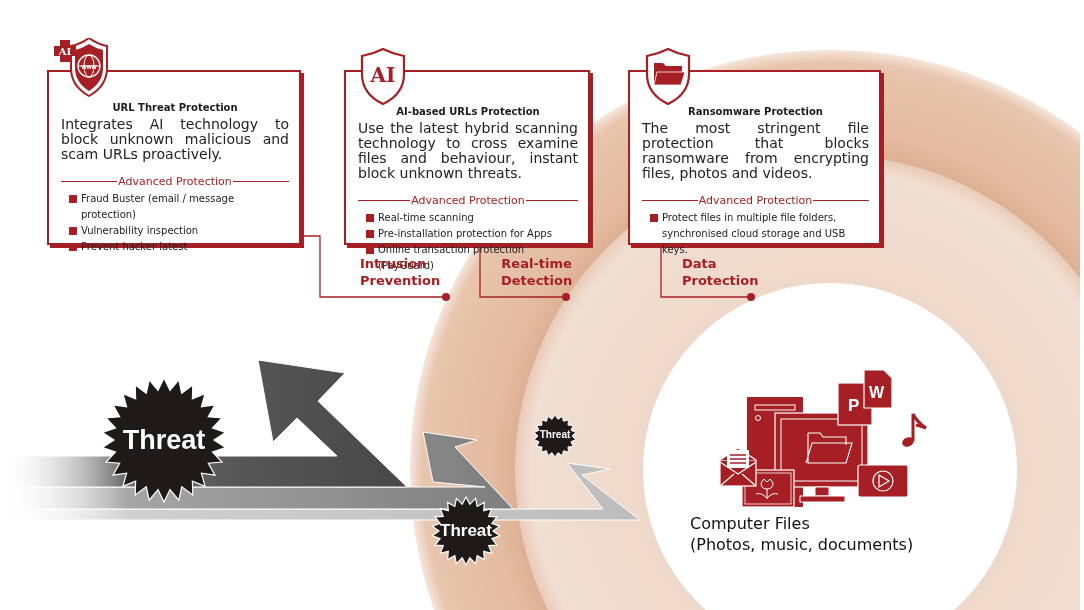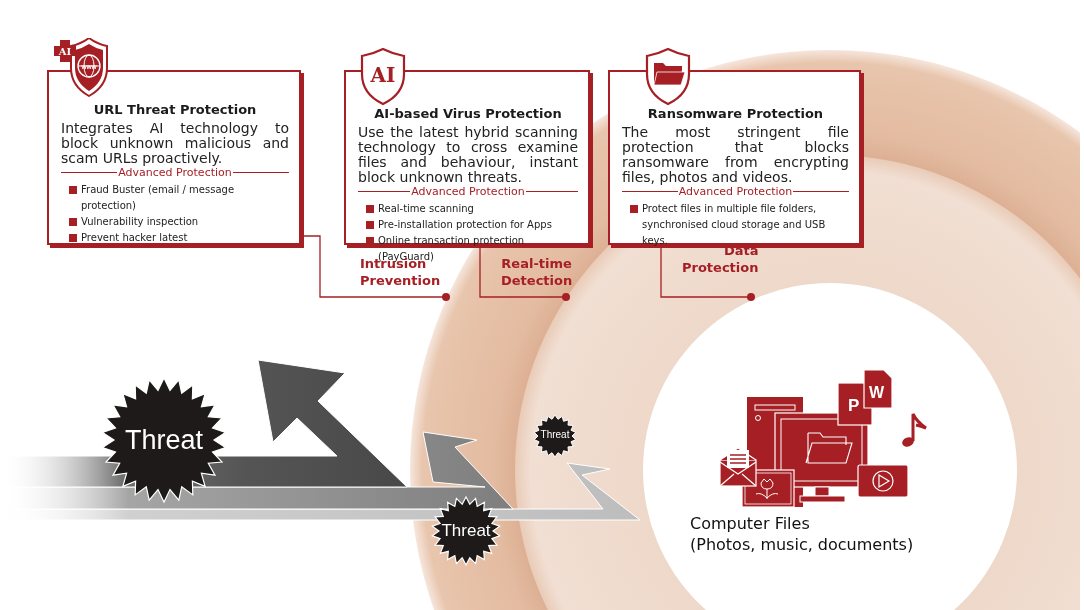--- a/index.html
+++ b/index.html
@@ -10,28 +10,28 @@
   }
   #bg { position: absolute; left: 0; top: 0; width: 1084px; height: 610px; }
   .card {
     position: absolute; background: #fff;
     border: 2px solid #a51f24;
     box-shadow: 3px 3px 0 #a51f24;
     box-sizing: border-box;
     padding: 30px 10px 8px 12px;
   }
   .card-title {
-    font-weight: bold; font-size: 13px; text-align: center; color: #1b1b1b;
+    font-weight: bold; font-size: 10px; text-align: center; color: #1b1b1b;
     margin-bottom: 4px;
   }
   .card-desc {
     font-size: 14px; line-height: 15px; color: #222; text-align: justify;
   }
   .adv-head {
-    display: flex; align-items: center; margin-top: 0; margin-bottom: 3px;
+    display: flex; align-items: center; margin-top: 13px; margin-bottom: 3px;
   }
   .adv-head .rule { flex: 1; height: 1px; background: #a51f24; }
   .adv-head .adv-label {
     color: #a51f24; font-size: 11px; padding: 0 1px; white-space: nowrap;
   }
   .adv-list { list-style: none; margin: 0; padding: 0 0 0 8px; }
   .adv-list li {
     font-size: 10px; line-height: 16px; color: #222; position: relative; padding-left: 12px;
   }
   .adv-list li .sq {
@@ -39,21 +39,21 @@
   }
   .shield { position: absolute; }
   .layer-label {
     position: absolute; color: #a51f24; font-weight: bold; font-size: 13px; line-height: 17px;
   }
   .files-caption {
     position: absolute; left: 690px; top: 513px; width: 290px; text-align: left;
     font-size: 16px; line-height: 21px; color: #111;
   }
   .badge-text {
-    position: absolute; color: #fff; font-weight: normal; text-align: center;
+    position: absolute; color: #fff; font-weight: bold; text-align: center;
     font-family: "Liberation Sans", sans-serif;
   }
 </style>
 </head>
 <body>
 
 <svg id="bg" viewBox="0 0 1084 610">
   <defs>
     <radialGradient id="outerGrad" cx="830" cy="470" r="420" gradientUnits="userSpaceOnUse">
       <stop offset="0.72" stop-color="#d9a98c"></stop>
@@ -186,35 +186,35 @@
       <span class="rule"></span>
   </div>
   <ul class="adv-list">
     <li><span class="sq"></span><span>Fraud Buster (email / message protection)</span></li>
     <li><span class="sq"></span><span>Vulnerability inspection</span></li>
     <li><span class="sq"></span><span>Prevent hacker latest</span></li>
   </ul>
 </div>
 
 <div class="card" style="left:344px; top:70px; width:246px; height:175px;">
-  <div class="card-title" style="margin-top:4px;">AI-based Virus Protection</div>
+  <div class="card-title" style="margin-top:4px;">AI-based URLs Protection</div>
   <div class="card-desc">Use the latest hybrid scanning technology to cross examine files and behaviour, instant block unknown threats.</div>
   <div class="adv-head">
     <span class="rule"></span>
       <span class="adv-label">Advanced Protection</span>
       <span class="rule"></span>
   </div>
   <ul class="adv-list">
     <li><span class="sq"></span><span>Real-time scanning</span></li>
     <li><span class="sq"></span><span>Pre-installation protection for Apps</span></li>
     <li><span class="sq"></span><span>Online transaction protection (PayGuard)</span></li>
   </ul>
 </div>
 
-<div class="card" style="left:608px; top:70px; width:253px; height:175px;">
+<div class="card" style="left:628px; top:70px; width:253px; height:175px;">
   <div class="card-title" style="margin-top:4px;">Ransomware Protection</div>
   <div class="card-desc">The most stringent file protection that blocks ransomware from encrypting files, photos and videos.</div>
   <div class="adv-head">
     <span class="rule"></span>
       <span class="adv-label">Advanced Protection</span>
       <span class="rule"></span>
   </div>
   <ul class="adv-list">
     <li><span class="sq"></span><span>Protect files in multiple file folders, synchronised cloud storage and USB keys.</span></li>
   </ul>
@@ -245,21 +245,21 @@
 </svg>
 
 <div class="layer-label" style="left:360px; top:255px;">
   <div>Intrusion</div>
     <div>Prevention</div>
 </div>
 <div class="layer-label" style="left:501px; top:255px;text-align:center;">
   <div>Real-time</div>
     <div>Detection</div>
 </div>
-<div class="layer-label" style="left:682px; top:242px;text-align:right;">
+<div class="layer-label" style="left:682px; top:255px;">
   <div>Data</div>
     <div>Protection</div>
 </div>
 
 <div class="files-caption">
   <div>Computer Files</div>
   <div>(Photos, music, documents)</div>
 </div>
 
 </body></html>

